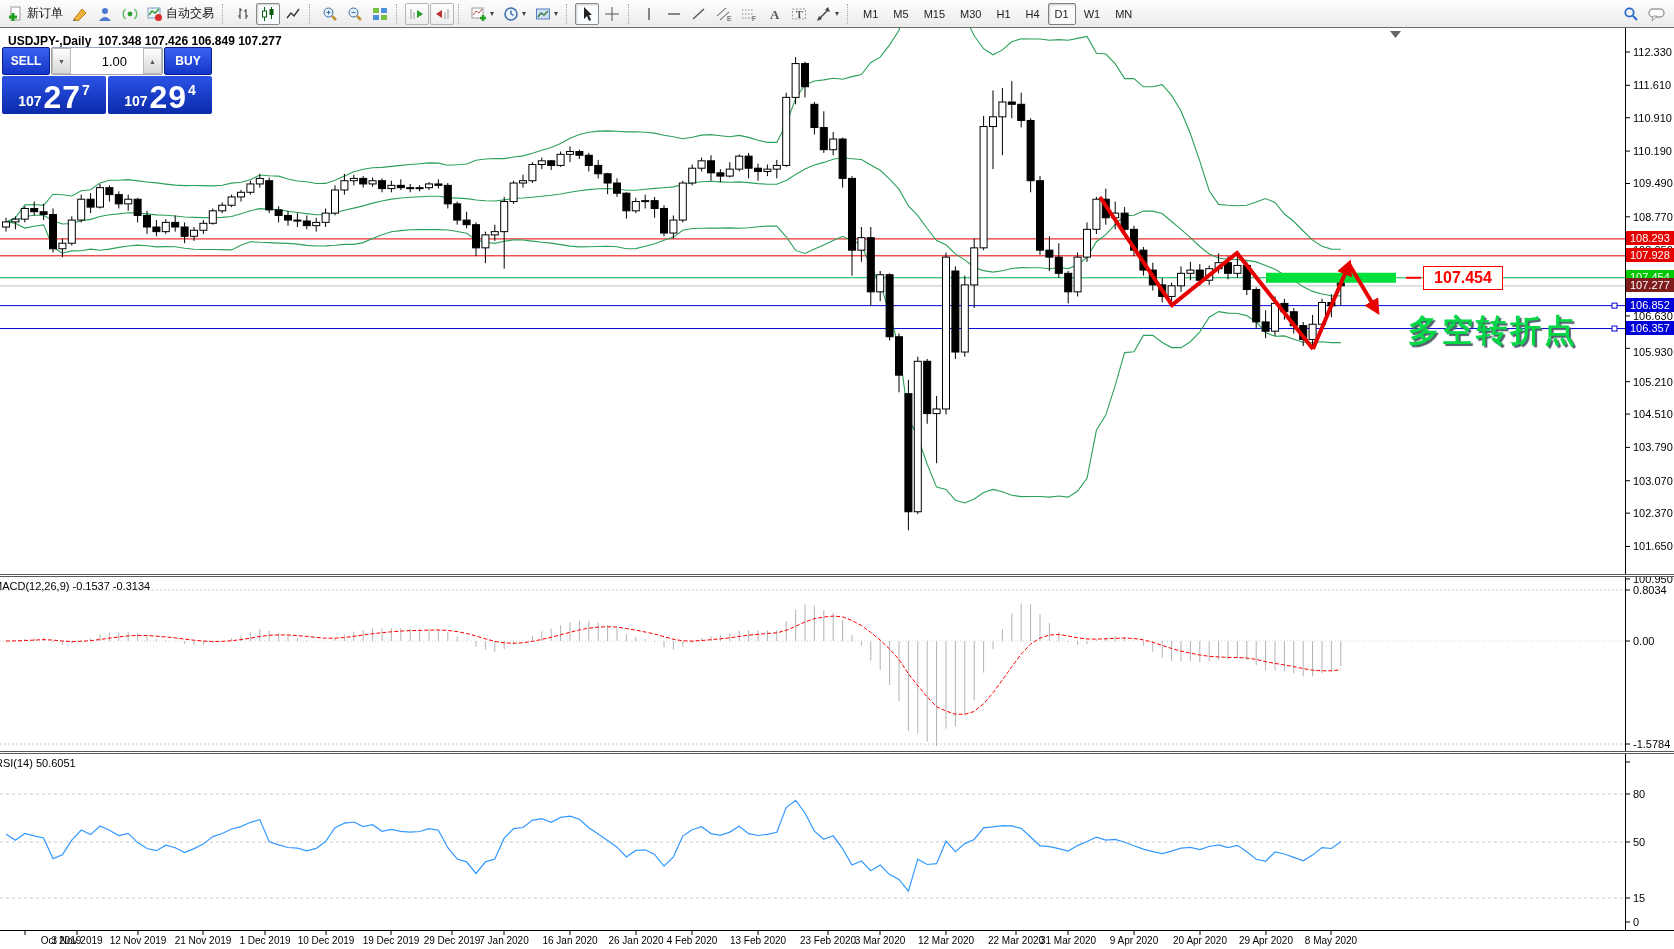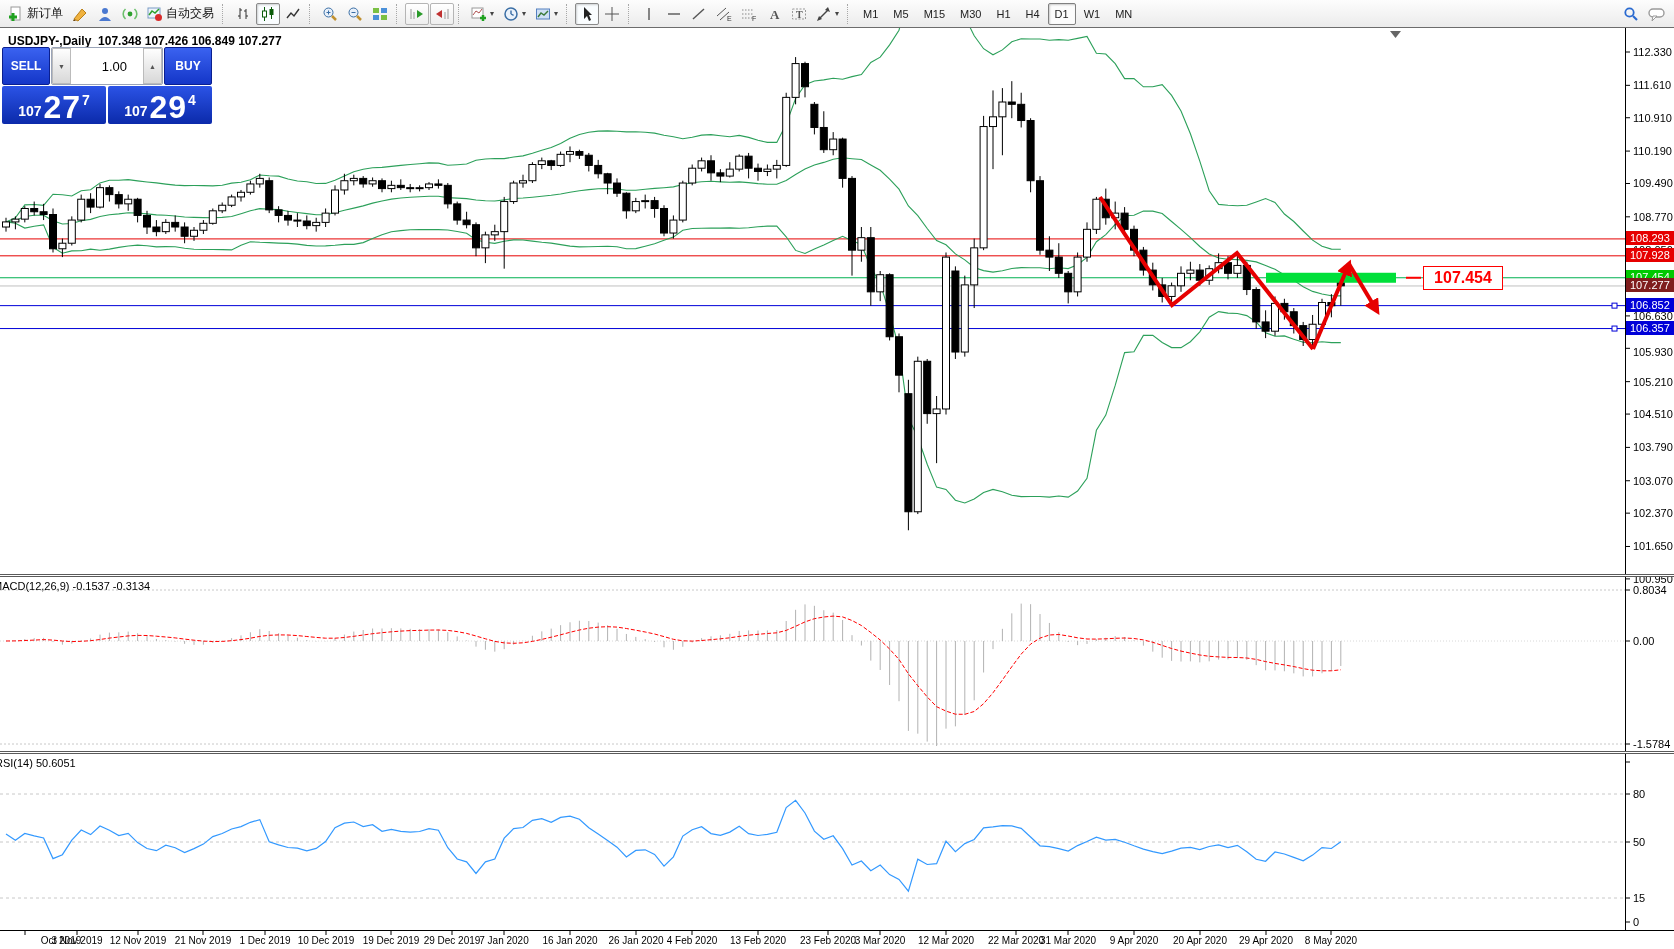--- a/index.html
+++ b/index.html
@@ -21,21 +21,21 @@
   .tfbtn.active{background:#fcfcfc;border:1px solid #808080;box-shadow:inset 1px 1px 2px rgba(0,0,0,.2);}
   .tspacer{flex:1;}
   
   #overlay{position:absolute;left:0;top:0;z-index:5;pointer-events:none;}
   .sep{position:absolute;left:0;width:1674px;height:3px;background:#fff;
        border-top:1px solid #5a5a5a;border-bottom:1px solid #5a5a5a;box-sizing:border-box;z-index:8;}
   .chart-title{position:absolute;left:8px;top:34px;font-size:12px;font-weight:bold;color:#000;z-index:6;}
   .ind-label{position:absolute;font-size:11px;color:#000;z-index:6;white-space:nowrap;}
   
   .order-panel{position:absolute;left:2px;top:47px;width:210px;z-index:15;font-family:"Liberation Sans",sans-serif;}
-  .op-row1{display:flex;height:38px;gap:1px;}
+  .op-row1{display:flex;height:28px;gap:1px;}
   .op-btn{flex:0 0 46px;display:flex;align-items:center;justify-content:center;color:#fff;
           font-size:12px;font-weight:bold;border:1px solid #0a1f90;border-radius:2px;
           background:linear-gradient(#3a62f0,#1436c8);}
   .op-spin{flex:1;display:flex;border:1px solid #9aa4b8;background:#fff;border-radius:2px;overflow:hidden;}
   .op-arrow{width:17px;display:flex;align-items:center;justify-content:center;font-size:7px;color:#555;
             background:linear-gradient(#fefefe,#d8d8d8);border:1px solid #bbb;}
   .op-vol{flex:1;border:none;outline:none;font-size:13px;text-align:right;padding-right:16px;width:50px;
           font-family:"Liberation Sans",sans-serif;}
   .op-row2{display:flex;height:38px;gap:2px;margin-top:1px;}
   .op-price{flex:1;background:linear-gradient(#2b53e6,#0b2aaa);color:#fff;display:flex;
@@ -311,20 +311,21 @@
     </div>
   </div>
 
   <div class="sep" style="top:574px;"></div>
   <div class="sep" style="top:751px;"></div>
 
   <div class="ind-label" style="left:-7px;top:580px;">MACD(12,26,9) -0.1537 -0.3134</div>
   <div class="ind-label" style="left:-5px;top:757px;">RSI(14) 50.6051</div>
 
   <div class="price-callout">107.454</div>
+  <div class="cn-note">多空转折点</div>
 
   <svg id="overlay" width="1674" height="949" viewBox="0 0 1674 949">
       <line x1="0" y1="238.91309999999962" x2="1625" y2="238.91309999999962" stroke="#e60000" stroke-width="1"></line>
       <line x1="0" y1="255.81260000000003" x2="1625" y2="255.81260000000003" stroke="#e60000" stroke-width="1"></line>
       <line x1="0" y1="277.7588000000002" x2="1625" y2="277.7588000000002" stroke="#00b050" stroke-width="1"></line>
       <line x1="0" y1="285.95389999999986" x2="1625" y2="285.95389999999986" stroke="#c0c0c0" stroke-width="1"></line>
       <line x1="0" y1="305.63139999999976" x2="1625" y2="305.63139999999976" stroke="#0000d8" stroke-width="1"></line>
       <rect x="1612" y="303.13139999999976" width="5" height="5" fill="#fff" stroke="#0000d8"></rect>
       <line x1="0" y1="328.5498999999999" x2="1625" y2="328.5498999999999" stroke="#0000d8" stroke-width="1"></line>
       <rect x="1612" y="326.0498999999999" width="5" height="5" fill="#fff" stroke="#0000d8"></rect>

